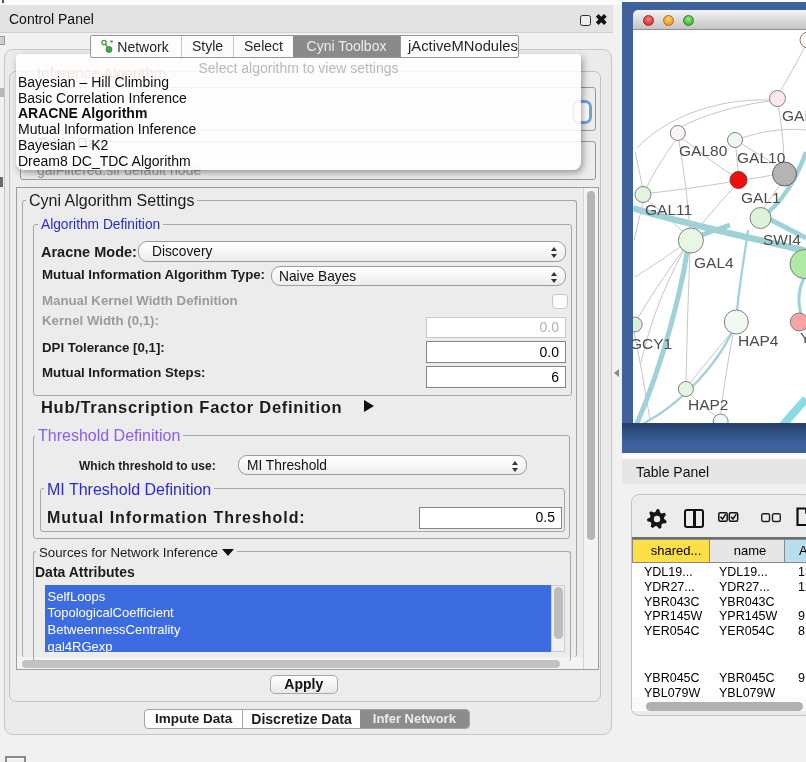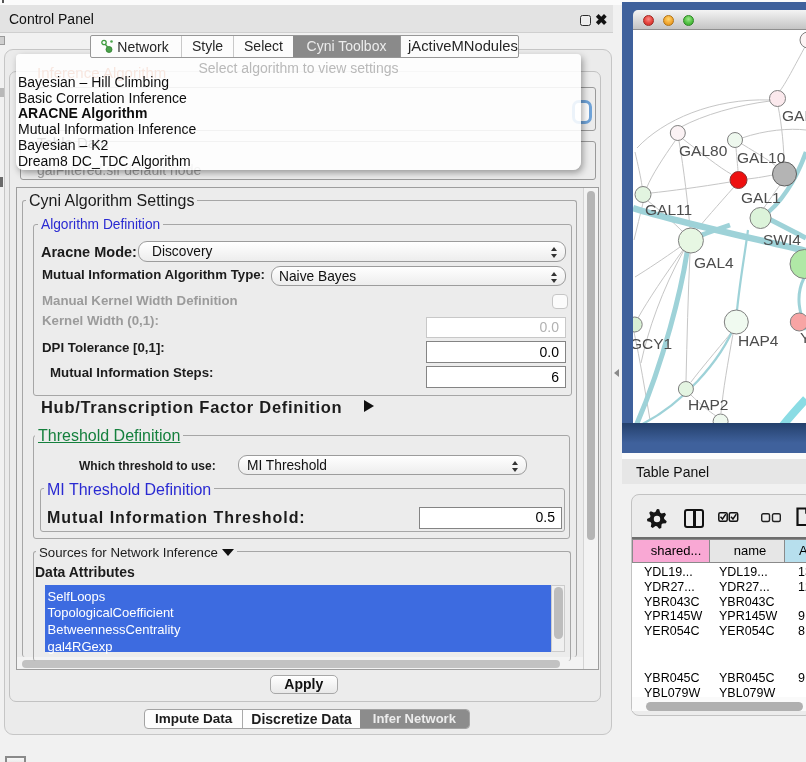--- a/index.html
+++ b/index.html
@@ -73,28 +73,28 @@
 
 <div class="abs lbl lbl-dis" style="left:42px;top:293px;">Manual Kernel Width Definition</div>
 <div class="abs" style="left:552px;top:294px;width:16px;height:15px;border:1.5px solid #c6c6c6;border-radius:4px;background:#fbfbfb;"></div>
 
 <div class="abs lbl lbl-dis" style="left:42px;top:313px;">Kernel Width (0,1):</div>
 <div class="field" style="left:426px;top:316.5px;width:140px;height:21px;line-height:19px;border-color:#c8c8c8;color:#b2b2b2;">0.0</div>
 
 <div class="abs lbl" style="left:42px;top:340px;">DPI Tolerance [0,1]:</div>
 <div class="field" style="left:426px;top:340.5px;width:140px;height:22px;line-height:20px;">0.0</div>
 
-<div class="abs lbl" style="left:42px;top:365px;margin-left:8px;">Mutual Information Steps:</div>
+<div class="abs lbl" style="left:42px;top:365px;">Mutual Information Steps:</div>
 <div class="field" style="left:426px;top:365.5px;width:140px;height:22px;line-height:20px;">6</div>
 
 <div class="abs lbl" style="left:41px;top:398px;font-size:16.5px;letter-spacing:0.7px;">Hub/Transcription Factor Definition</div>
 <div class="abs" style="left:364px;top:400px;width:0;height:0;border-left:10px solid #111;border-top:6px solid transparent;border-bottom:6px solid transparent;"></div>
 
 <div class="group" style="left:33px;top:435px;width:537px;height:104px;"></div>
-<div class="gtitle" style="left:35px;top:427px;color:#15803d;text-decoration:underline;">Threshold Definition</div>
+<div class="gtitle" style="left:35px;top:427px;color:#8b5cf6;">Threshold Definition</div>
 
 <div class="abs lbl" style="left:79px;top:459px;font-size:12px;">Which threshold to use:</div>
 <div class="combo" style="left:238px;top:455px;width:289px;height:20px;border-radius:9px;">
       <span class="ct" style="left:8px;">MI Threshold</span>
   <svg class="abs" style="right:7px;top:4px;" width="8" height="13" viewBox="0 0 8 13">
         <path d="M1 5 L4 1 L7 5 Z M1 8 L4 12 L7 8 Z" fill="#333"></path>
       </svg>
 </div>
 
 <div class="group" style="left:40px;top:488px;width:525px;height:44px;"></div>
@@ -252,21 +252,21 @@
         <rect x="11.5" y="0.7" width="7.8" height="7.8" rx="1.5"></rect>
       </g>
     </svg>
 <svg class="abs" style="left:796px;top:507px;" width="16" height="20" viewBox="0 0 16 20">
       <path d="M1.5 1.5 H10 L14.5 6 V18 H1.5 Z" fill="none" stroke="#111" stroke-width="2.2"></path>
       <path d="M10 1.5 V6 H14.5" fill="none" stroke="#111" stroke-width="1.6"></path>
     </svg>
 
 <div class="abs" style="left:632px;top:537px;width:181px;height:2px;background:#6d6d6d;"></div>
 <div class="abs" style="left:632px;top:539px;width:181px;height:24px;display:flex;font-size:13px;color:#000;">
-  <div style="width:78px;background:#f9a8d4;border:1px solid #8a8a8a;text-align:center;line-height:22px;padding-left:10px;">shared...</div>
+  <div style="width:78px;background:#fde047;border:1px solid #8a8a8a;text-align:center;line-height:22px;padding-left:10px;">shared...</div>
   <div style="width:75px;background:#e6e6e6;border:1px solid #8a8a8a;border-left:none;text-align:center;line-height:22px;padding-left:6px;">name</div>
   <div style="width:28px;background:#b7dfed;border:1px solid #8a8a8a;border-left:none;line-height:22px;padding-left:14px;">A</div>
 </div>
 
 <div class="abs" style="left:632px;top:565px;width:174px;height:132px;overflow:hidden;font-size:12.5px;color:#000;">
   <div style="position:relative;height:14.75px;">
         <span style="position:absolute;left:12px;">YDL19...</span>
         <span style="position:absolute;left:87px;">YDL19...</span>
         <span style="position:absolute;left:166px;">13</span>
       </div>

